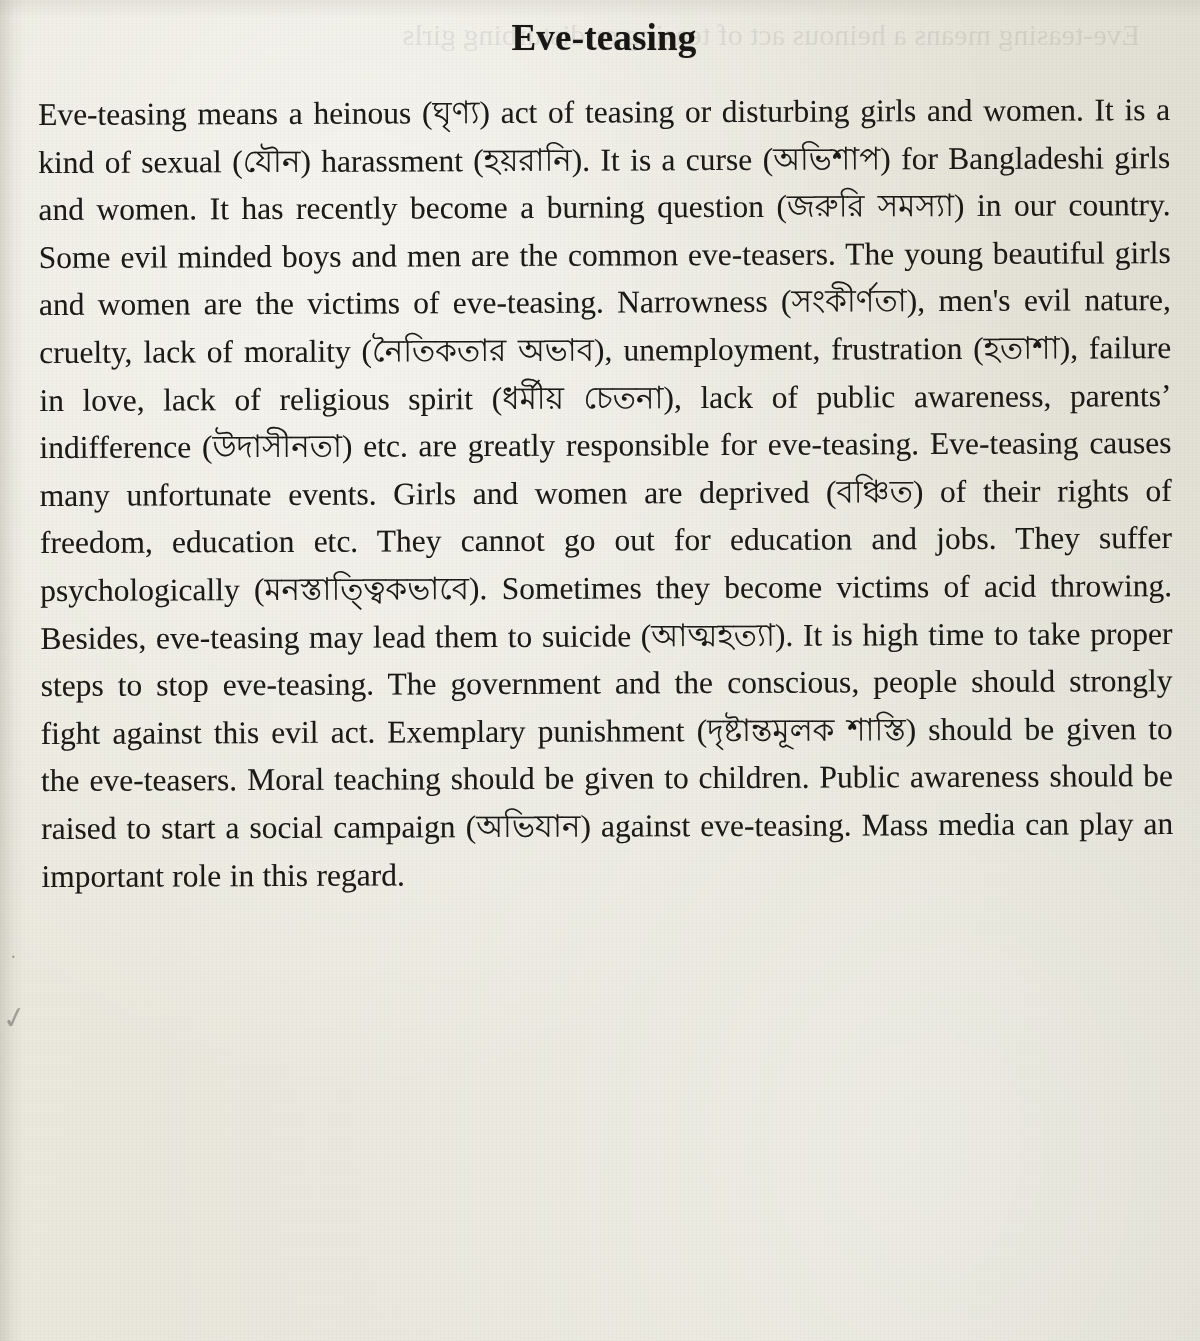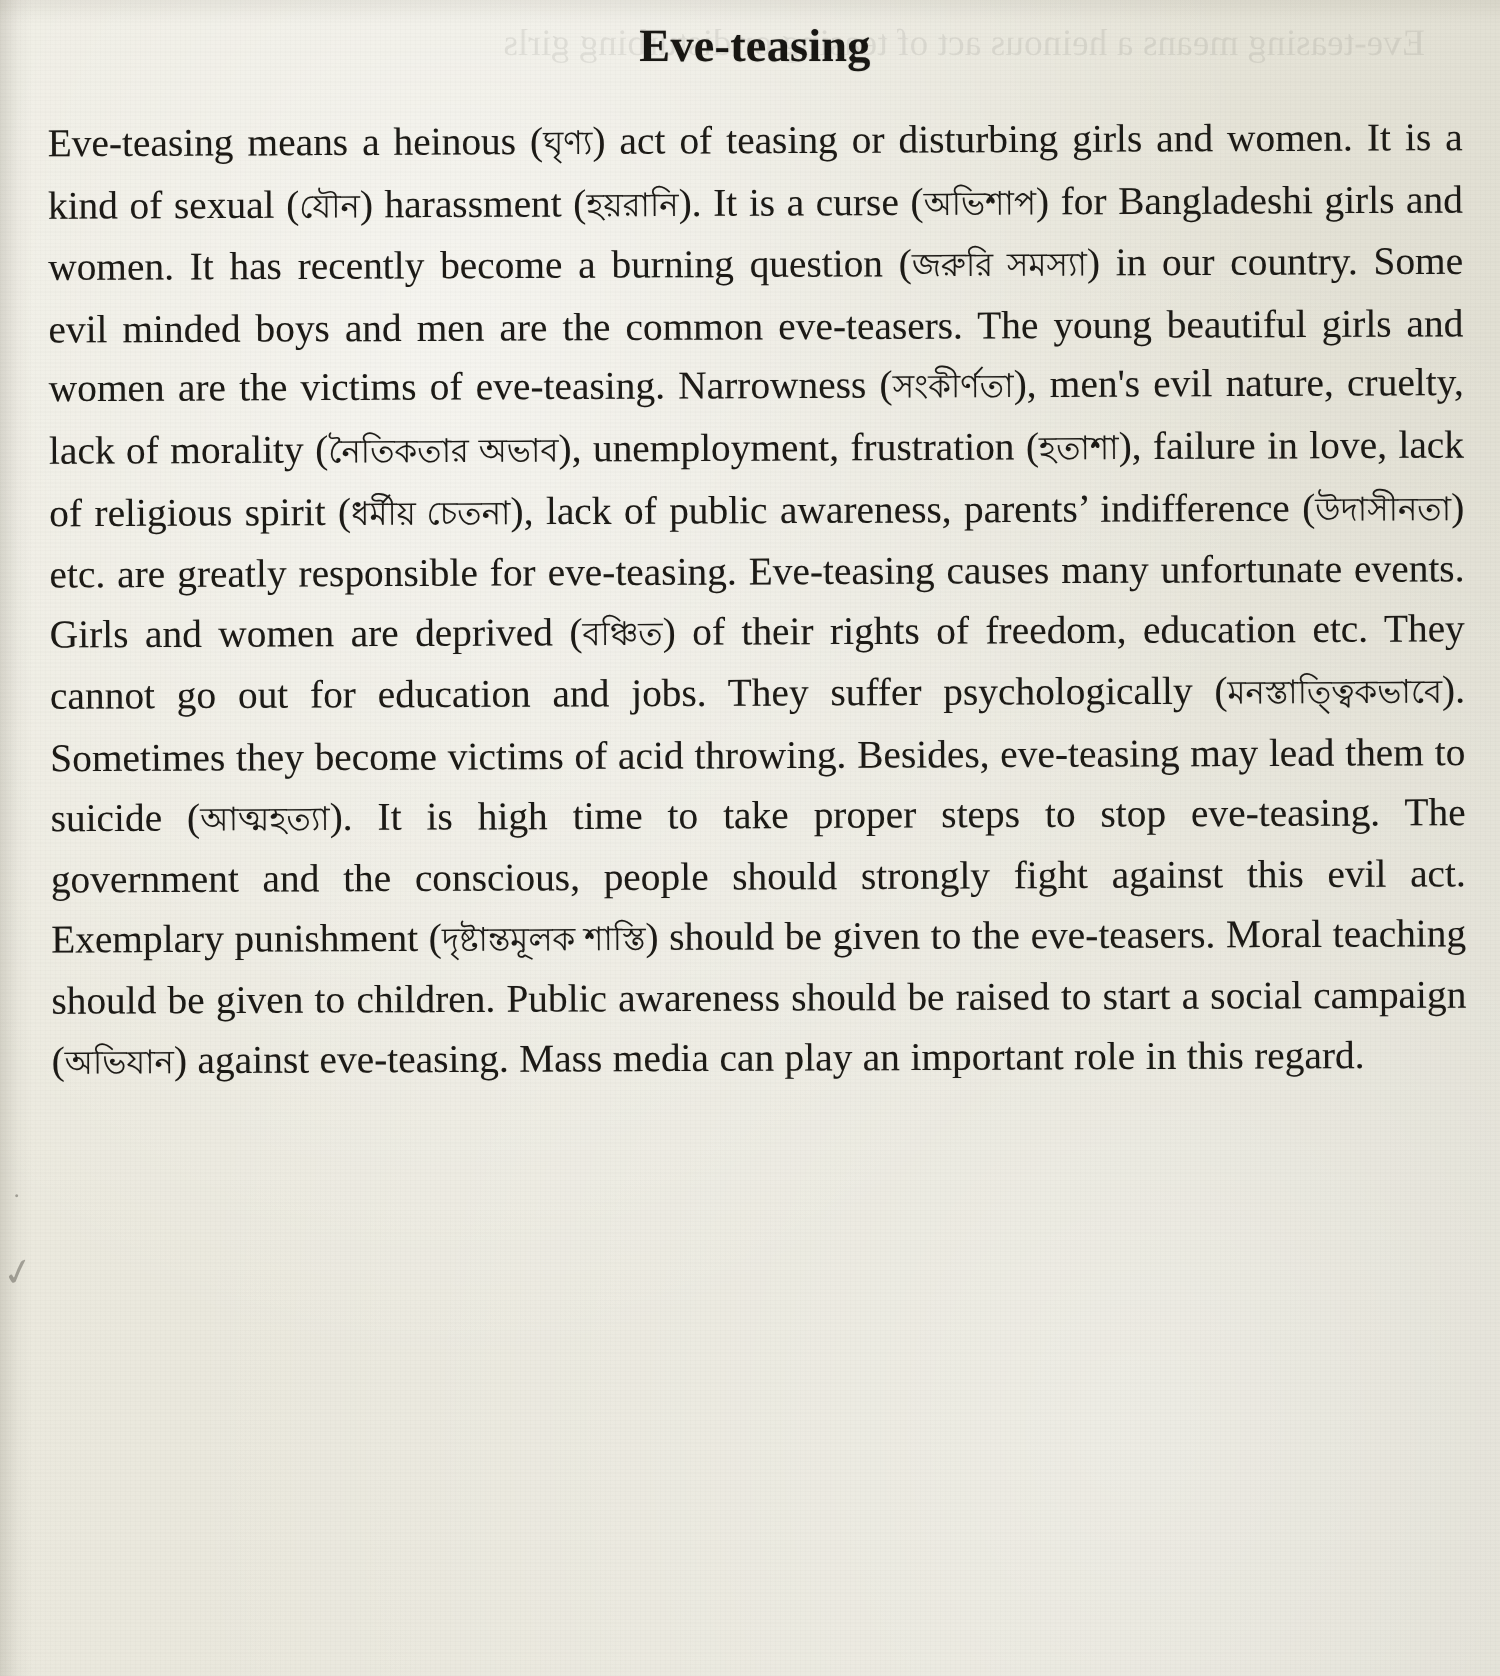--- a/index.html
+++ b/index.html
@@ -74,22 +74,22 @@
     color: #1c1a16;
     font-family: "Liberation Serif", serif;
     hyphens: none;
     word-spacing: 0.5px;
     text-shadow: 0 0 0.6px rgba(35,33,26,0.30);
     transform: rotate(-0.25deg);
     transform-origin: left top;
   }
 
   .bn {
-    font-family: Liberation Serif, serif;
-    font-size: 26px;
+    font-family: Liberation Sans, sans-serif;
+    font-size: 31px;
     letter-spacing: 0;
   }
 
   
   .mark {
     position: absolute;
     color: rgba(60,58,50,0.40);
     font-size: 26px;
     font-family: "Liberation Serif", serif;
     pointer-events: none;

